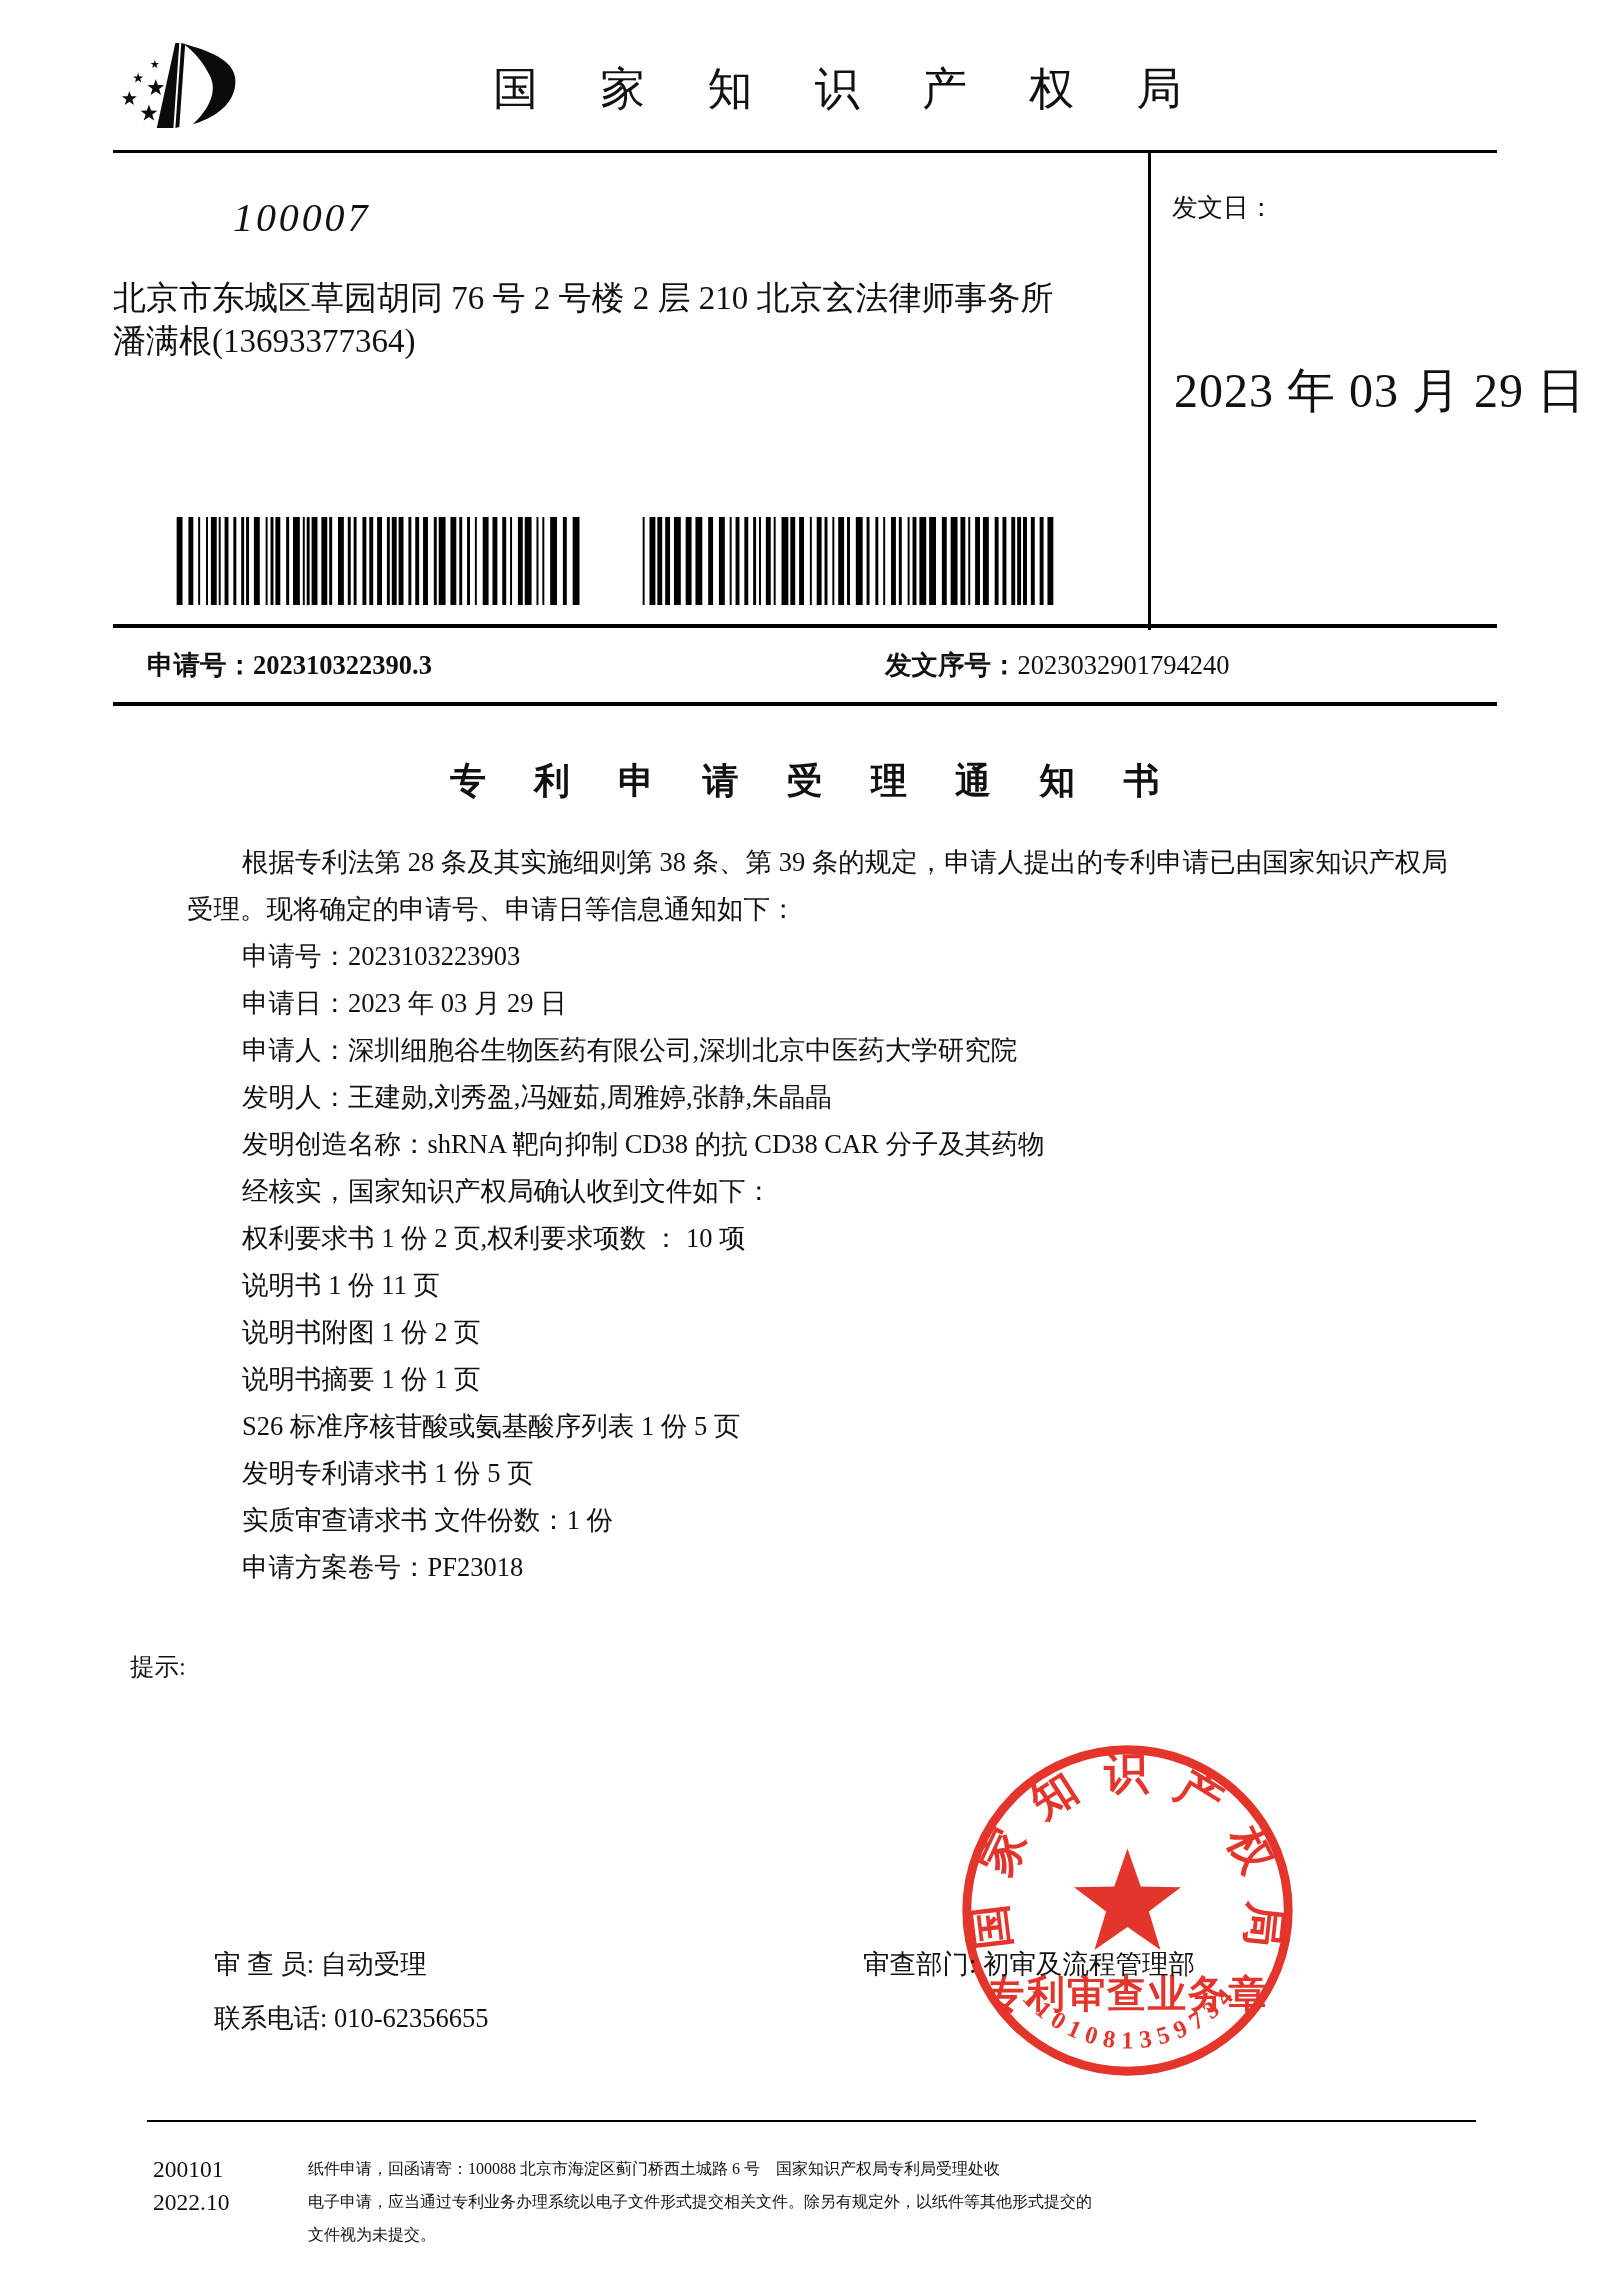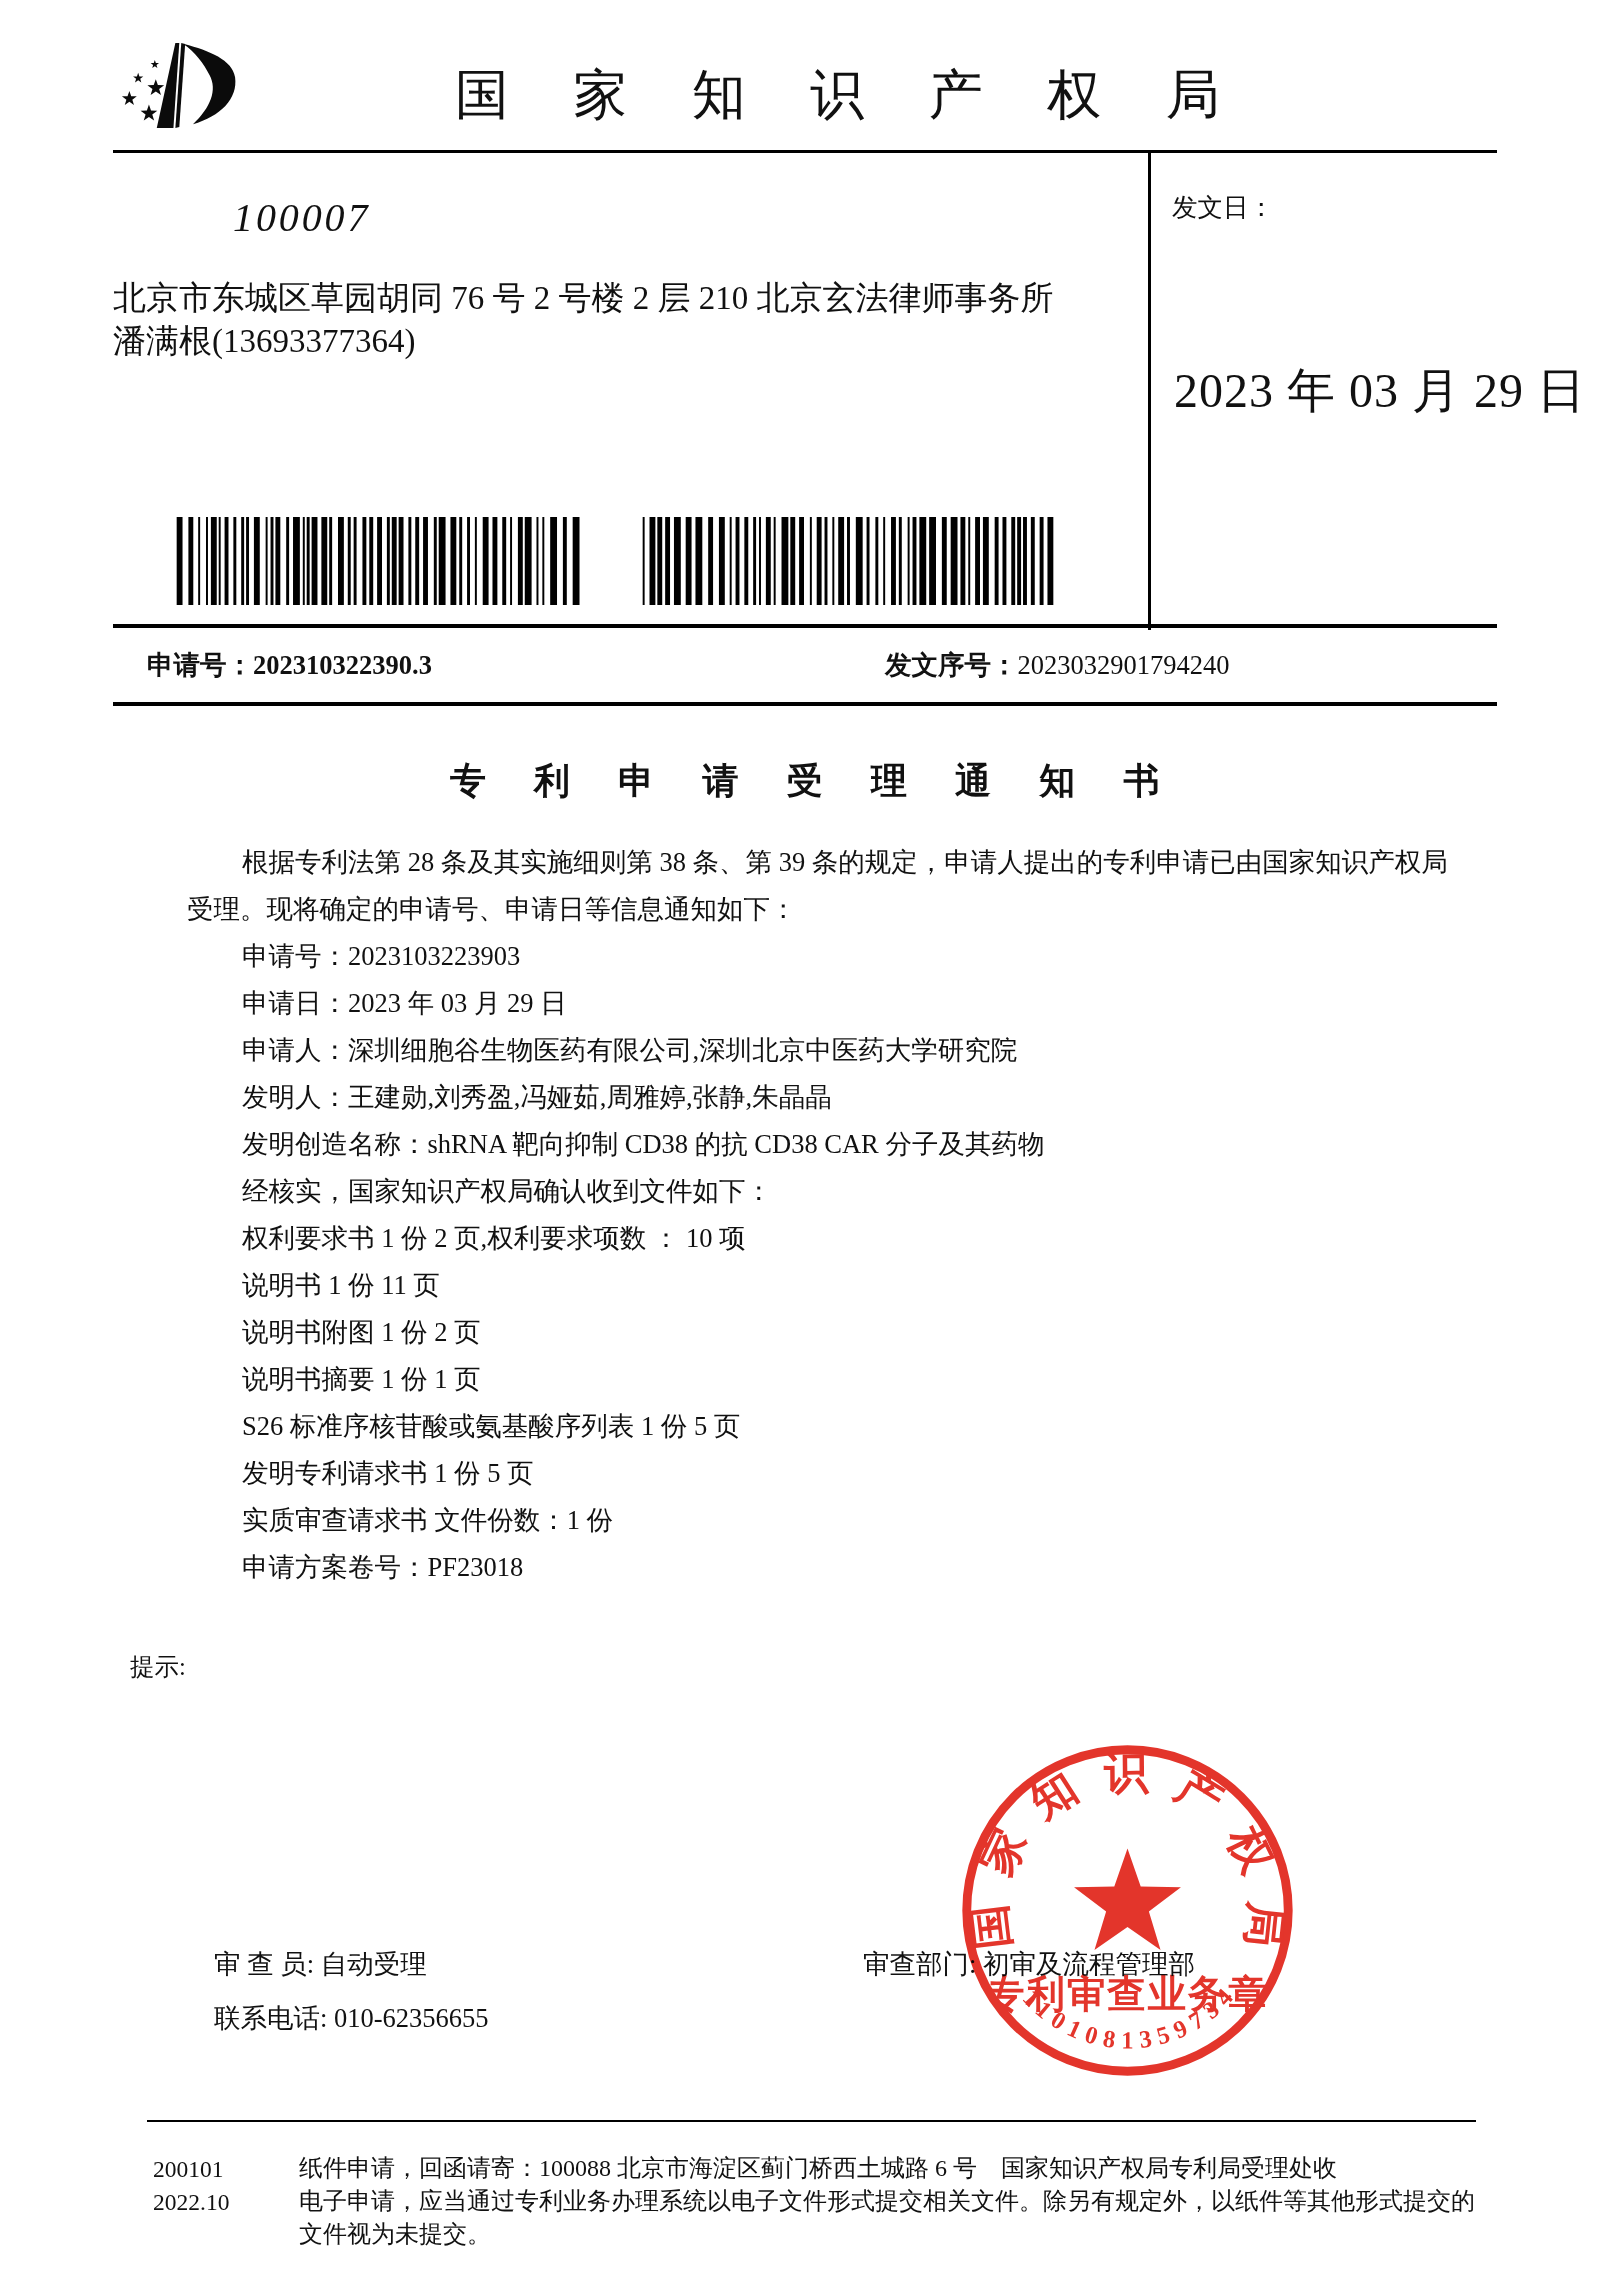--- a/index.html
+++ b/index.html
@@ -10,21 +10,21 @@
     background:#ffffff;
     font-family:"Liberation Serif","DejaVu Serif",serif;
     color:#111;
     overflow:hidden;
   }
   .abs{position:absolute;}
   
   .org-title{
     left:118px;right:39px;top:59px;
     text-align:center;
-    font-size:54px;letter-spacing:25.5px;
+    font-size:45px;letter-spacing:25.5px;
     white-space:nowrap;
   }
   .head-rule{left:113px;top:150px;width:1384px;height:2.9px;background:#000;}
   .v-rule{left:1148px;top:150px;width:2.9px;height:480px;background:#000;}
   .rule2{left:113px;top:624px;width:1384px;height:3.9px;background:#000;}
   .rule3{left:113px;top:702px;width:1384px;height:3.9px;background:#000;}
   .postal{left:233px;top:194px;font-size:40px;letter-spacing:2.9px;font-style:italic;}
   .addr-wrap{left:113px;top:277px;width:1035px;text-align:left;font-size:33px;line-height:43px;}
   .dispatch-label{left:1172px;top:190px;font-size:25.5px;}
   .dispatch-date{left:1174px;top:359px;font-size:48px;letter-spacing:1px;white-space:nowrap;}
@@ -42,21 +42,21 @@
   .tips-block{left:130px;top:1596px;width:1372px;font-size:24.5px;line-height:49px;}
   .tips-block .ln{white-space:nowrap;}
   .tips-block .ind{text-indent:47px;}
   .examiner-line{font-size:26.5px;white-space:nowrap;}
   .seal{
     left:950px;top:1733px;width:355px;height:355px;
     mix-blend-mode:multiply;opacity:0.93;
   }
   .foot-rule{left:147px;top:2120px;width:1329px;height:2px;background:#000;}
   .foot-code{left:153px;font-size:23.5px;}
-  .foot-text{left:299px;top:2152px;width:1235px;font-size:24px;line-height:33px;}
+  .foot-text{left:308px;top:2152px;width:1235px;font-size:16px;line-height:33px;}
   .foot-text .ln{white-space:nowrap;}
 </style>
 </head>
 <body>
 
 <div class="page">
 
   <svg class="abs" style="left:96px;top:39px;" width="147" height="93" viewBox="0 0 150 95">
     <g fill="#0b0b0b">
       <polygon points="60.00,21.50 61.06,24.54 64.28,24.61 61.71,26.56 62.65,29.64 60.00,27.80 57.35,29.64 58.29,26.56 55.72,24.61 58.94,24.54"></polygon>

